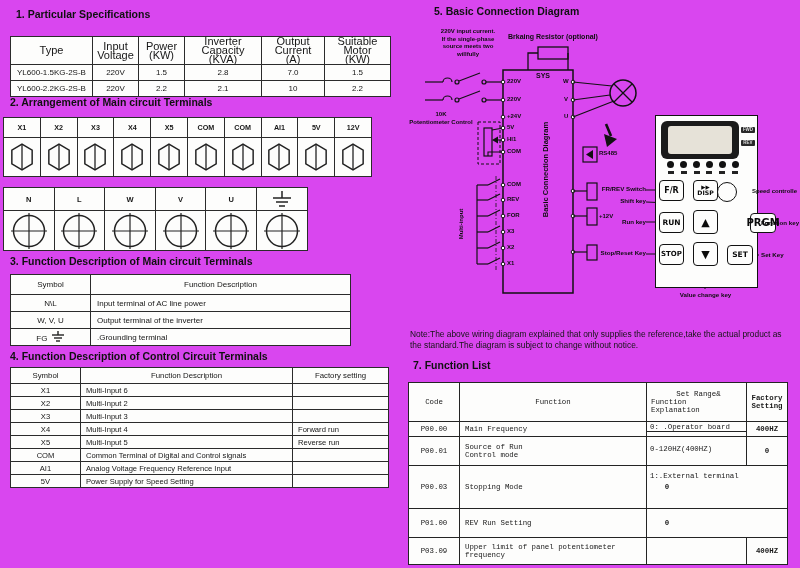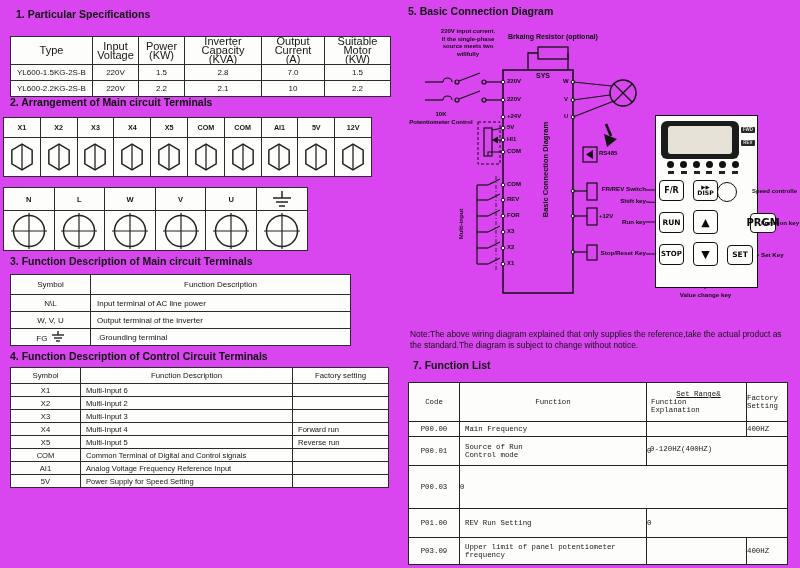--- a/index.html
+++ b/index.html
@@ -40,36 +40,36 @@
   .ra{text-align:right;}
   
   .fl{position:absolute;left:408px;top:382px;width:378px;border:1.6px solid #242424;background:#fdfdfc;font-family:"Liberation Mono",monospace;font-size:7.4px;color:#181818;box-sizing:content-box;}
   .fl-row{display:flex;border-top:1.2px solid #242424;}
   .fl-row:first-child{border-top:none;}
   .fc{border-left:1.2px solid #242424;box-sizing:border-box;display:flex;flex-direction:column;justify-content:center;}
   .fc:first-child{border-left:none;}
   .w-code{width:50px;align-items:center;}
   .w-func{width:187px;padding-left:5px;}
   .w-range{width:100px;}
-  .w-fact{width:41px;align-items:flex-start;}
+  .w-fact{width:41px;align-items:center;font-weight:bold;}
   .sub{flex:1;display:flex;align-items:center;padding-left:3px;border-bottom:1.2px solid #242424;}
   .sub:last-child{border-bottom:none;margin-top:40px;}
-  .ctr{align-self:center;padding-left:0;text-decoration:underline;}
+  .ctr{align-self:center;padding-left:0;}
   svg{display:block;}
 </style>
 </head>
 <body>
 
 <div class="page">
 
   <div class="sec" style="left:16px;top:8px">1. Particular Specifications</div>
   <div class="sec" style="left:10px;top:96px">2. Arrangement of Main circuit Terminals</div>
   <div class="sec" style="left:10px;top:255px">3. Function Description of Main circuit Terminals</div>
   <div class="sec" style="left:10px;top:350px">4. Function Description of Control Circuit Terminals</div>
-  <div class="sec" style="left:408px;top:5px">5. Basic Connection Diagram</div>
+  <div class="sec" style="left:434px;top:5px">5. Basic Connection Diagram</div>
   <div class="sec" style="left:413px;top:359px">7. Function List</div>
 
   <table class="t spec" style="left:10px;top:36px;width:380px">
     <colgroup>
         <col style="width:82px">
         <col style="width:46px">
         <col style="width:46px">
         <col style="width:77px">
         <col style="width:63px">
         <col style="width:66px">
@@ -565,24 +565,31 @@
           <div class="sub">0-120HZ(400HZ)</div>
         </div>
       <div class="fc w-fact">400HZ</div>
     </div>
     <div class="fl-row" style="height:28px">
       <div class="fc w-code">P00.01</div>
       <div class="fc w-func">
           <div>Source of Run</div>
           <div>Control mode</div>
         </div>
+      <div class="fc w-range">
+          <div class="sub">0: .Operator board</div>
+          <div class="sub">1:.External terminal</div>
+        </div>
       <div class="fc w-fact">0</div>
     </div>
     <div class="fl-row" style="height:42px">
       <div class="fc w-code">P00.03</div>
+      <div class="fc w-func">
+          <div>Stopping Mode</div>
+        </div>
       <div class="fc w-fact">0</div>
     </div>
     <div class="fl-row" style="height:28px">
       <div class="fc w-code">P01.00</div>
       <div class="fc w-func">
           <div>REV Run Setting</div>
         </div>
       <div class="fc w-fact">0</div>
     </div>
     <div class="fl-row" style="height:26px">

